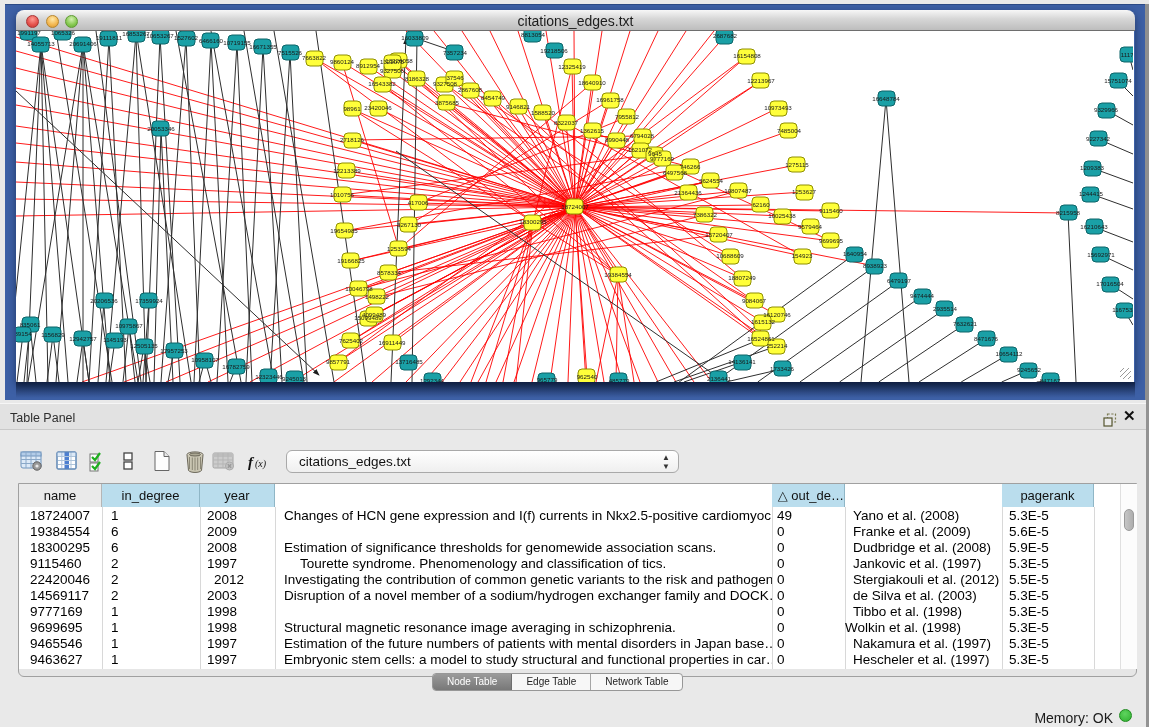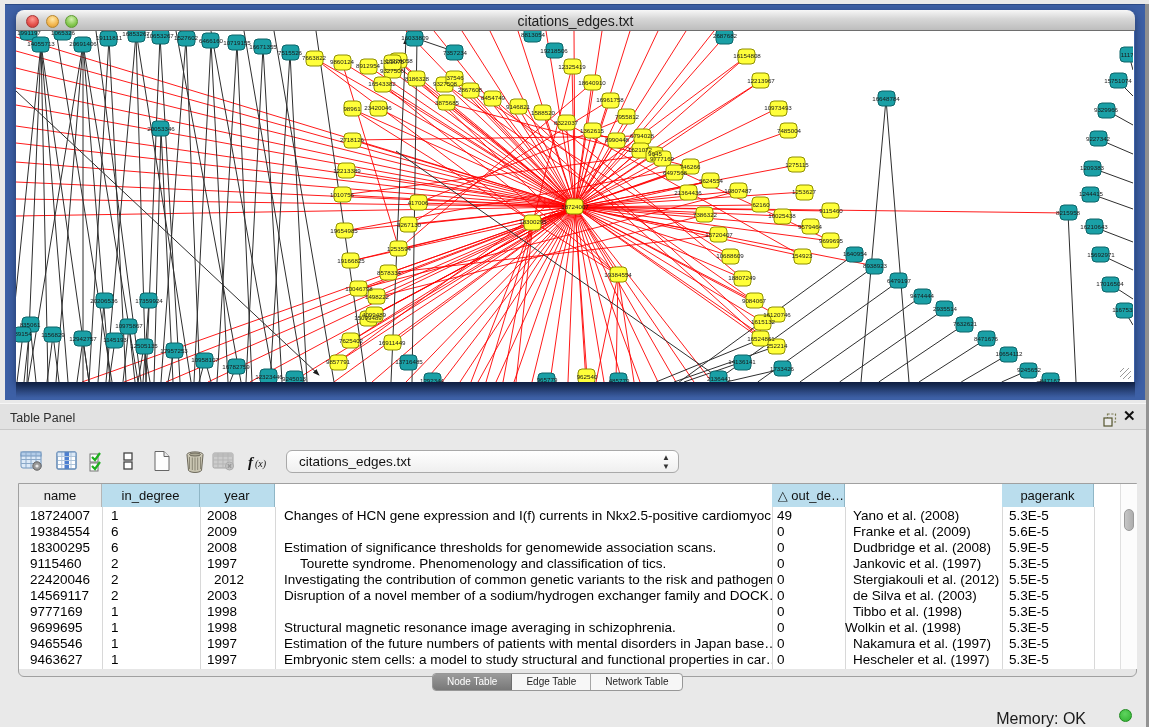--- a/index.html
+++ b/index.html
@@ -41,21 +41,21 @@
 .th { position:absolute; top:0; height:23px; background:#badded; border-right:1px solid #8fb6c6;
   font-size:13px; color:#111; text-align:center; line-height:23px; }
 .tr { position:absolute; left:0; width:1101px; height:16px; }
 .td { position:absolute; top:0; height:16px; font-size:13.5px; color:#000; white-space:nowrap; overflow:hidden; line-height:16px; }
 .gline { position:absolute; top:23px; width:1px; height:162px; background:#d8d8d8; }
 #vscroll { position:absolute; left:1101px; top:0; width:17px; height:185px; background:#fcfcfc; border-left:1px solid #e0e0e0; }
 #vthumb { position:absolute; left:3px; top:25px; width:10px; height:22px; background:linear-gradient(90deg,#c6c6c6,#adadad); border:1px solid #9a9a9a; border-radius:5px; }
 #tabs { position:absolute; left:432px; top:673px; height:18px; border:1px solid #979797; border-radius:4px; display:flex; overflow:hidden; background:#f7f7f7; }
 .tab { font-size:10px; line-height:16px; padding:0 14px; color:#222; border-right:1px solid #a5a5a5; }
 .tab.sel { background:linear-gradient(#9a9a9a,#787878); color:#fff; border-right:1px solid #6f6f6f; }
-#memory { position:absolute; left:986px; top:710px; width:100px; text-align:right; font-size:16px; color:#1a1a1a; }
+#memory { position:absolute; left:1013px; top:710px; width:100px; text-align:right; font-size:14px; color:#1a1a1a; }
 #memdot { position:absolute; left:1119px; top:709px; width:13px; height:13px; border-radius:50%;
   background:radial-gradient(circle at 45% 35%, #5fd45f, #2eb12e); border:1px solid #1e8a1e; }
 </style></head>
 <body>
 <div id="mdi"></div>
 <div id="rstrip"></div>
 <div id="wshadow"></div>
 <div id="win">
   <div id="titlebar">
     <div id="title">citations_edges.txt</div>

